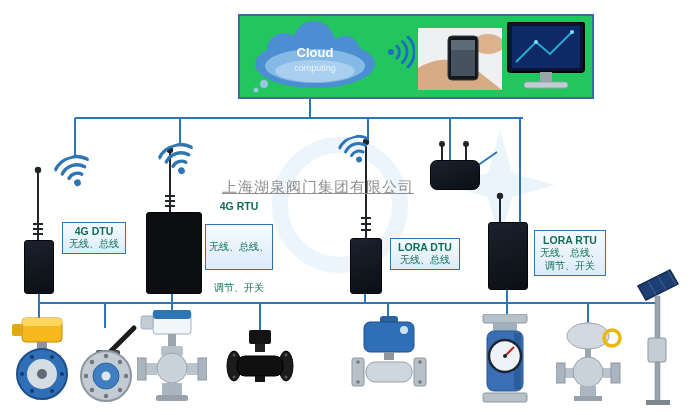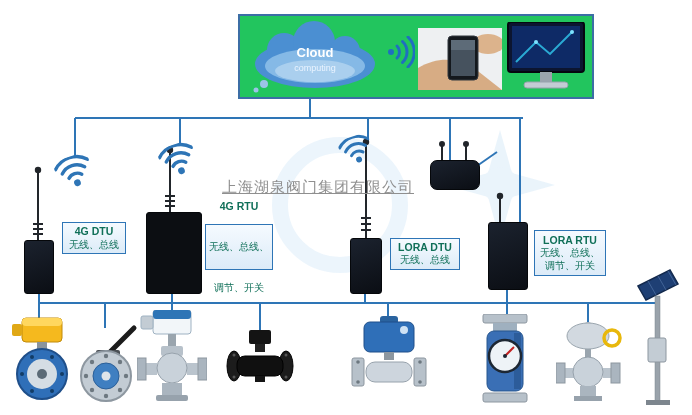--- a/index.html
+++ b/index.html
@@ -148,21 +148,21 @@
     </g>
       <circle cx="16" cy="24" r="3" fill="#2e75b6"></circle>
   </svg>
 
   <div class="abs device" style="left:24px;top:240px;width:28px;height:52px;"></div>
   <div class="abs device" style="left:146px;top:212px;width:54px;height:80px;background:#0c0e12;"></div>
   <div class="abs device" style="left:350px;top:238px;width:30px;height:54px;"></div>
   <div class="abs device" style="left:430px;top:160px;width:48px;height:28px;border-radius:7px;"></div>
   <div class="abs device" style="left:488px;top:222px;width:38px;height:66px;"></div>
 
-  <div class="abs label-box" style="left:62px;top:222px;width:64px;height:32px;justify-content:flex-end;">
+  <div class="abs label-box" style="left:62px;top:222px;width:64px;height:32px;">
     <div class="label-title">4G DTU</div>
     <div class="label-line">无线、总线</div>
   </div>
   <div class="abs label-box" style="left:205px;top:224px;width:68px;height:46px;gap:28px;">
     <div class="label-title">4G RTU</div>
     <div class="label-line">无线、总线、</div>
     <div class="label-line">调节、开关</div>
   </div>
   <div class="abs label-box" style="left:390px;top:238px;width:70px;height:32px;">
     <div class="label-title">LORA DTU</div>

